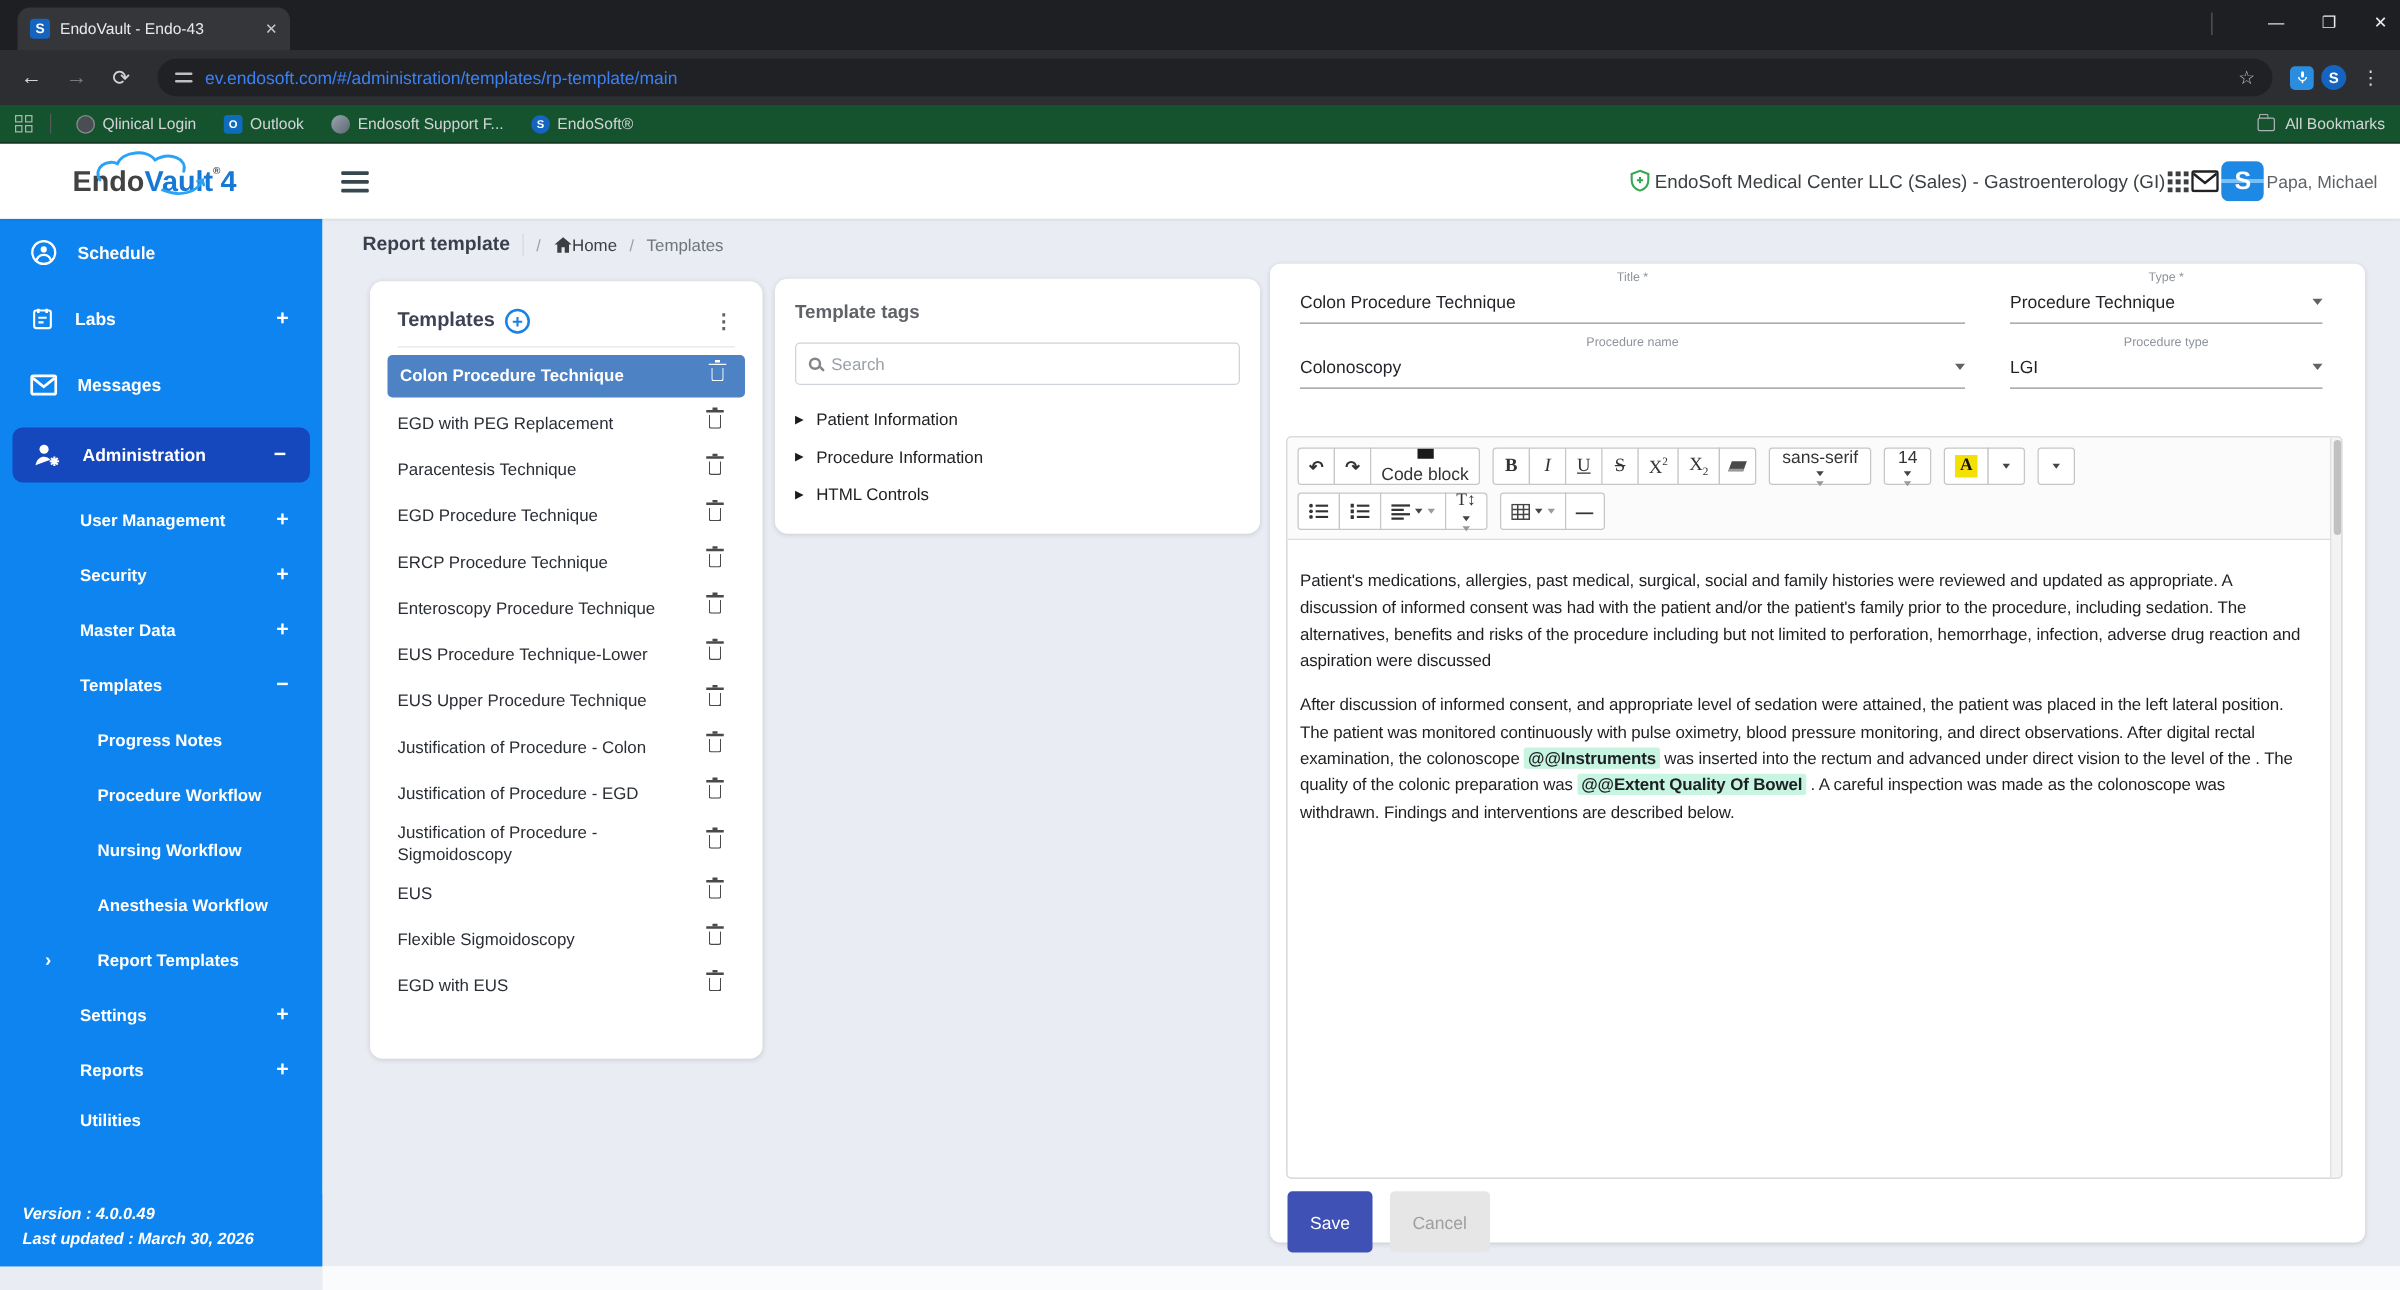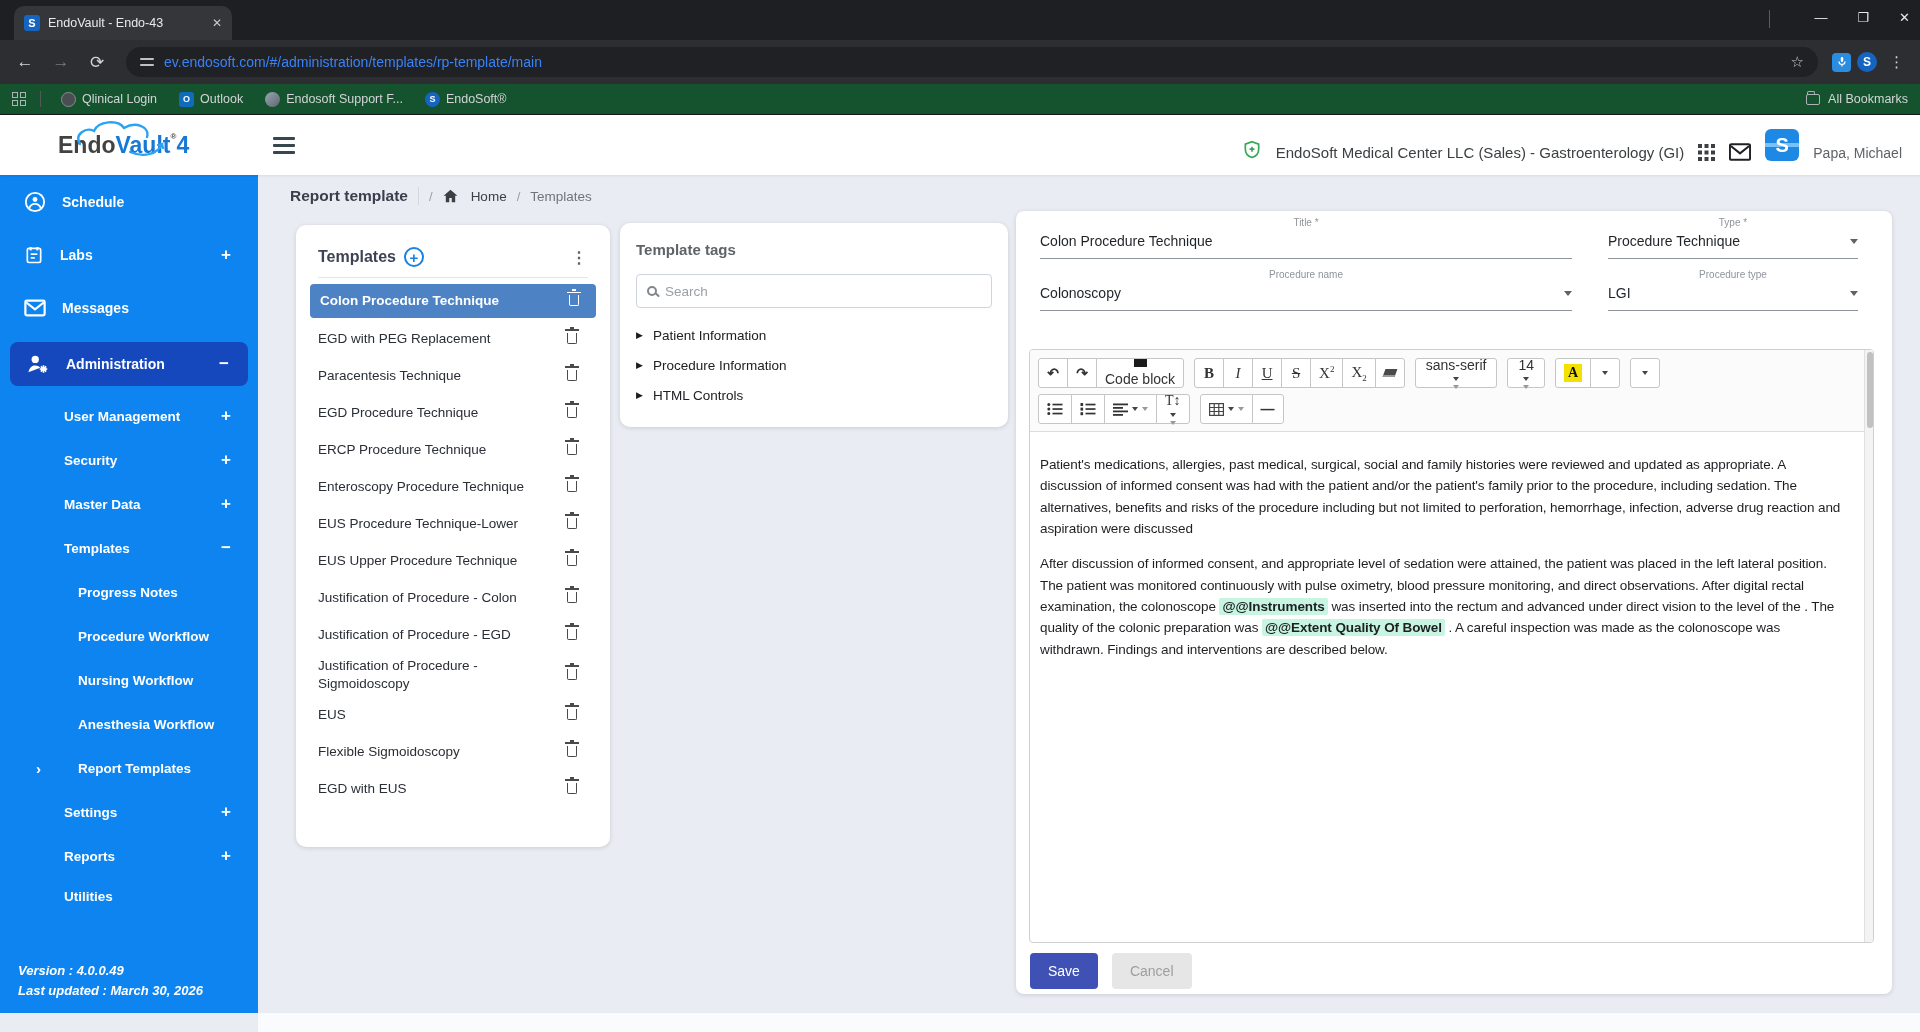--- a/index.html
+++ b/index.html
@@ -42,21 +42,21 @@
   .folder::before { content:""; position:absolute; top:-4px; left:0; width:6px; height:3px; border:1.5px solid #aeb1b5; border-bottom:none; border-radius:2px 2px 0 0; }
 
   
   .app-header { height:60px; background:#fff; display:flex; align-items:center; position:relative; box-shadow:0 1px 2px rgba(0,0,0,.08); z-index:5; }
   .logo { position:relative; width:215px; padding-left:58px; font-size:23px; font-weight:bold; white-space:nowrap; }
   .logo .p1 { color:#424242; } .logo .p2 { color:#1778d6; } .logo .p3 { color:#1778d6; }
   .logo .reg { font-size:8px; color:#424242; vertical-align:top; }
   .logo svg { position:absolute; left:72px; top:-12px; }
   .hamburger { width:22px; margin-left:58px; cursor:pointer; }
   .hamburger span { display:block; height:3px; background:#37474f; margin:4px 0; border-radius:1px; }
-  .hdr-right { position:absolute; right:18px; display:flex; align-items:flex-end; gap:14px; }
+  .hdr-right { position:absolute; right:18px; display:flex; align-items:center; gap:2px; }
   .org { color:#3c4043; font-size:15px; }
   .hdr-slogo { width:34px; height:32px; border-radius:6px; background:#1e88e5; color:#fff; font-weight:bold; font-size:20px; display:flex; align-items:center; justify-content:center;
     background-image:linear-gradient(#1e88e5 45%, #79c1f7 45%, #79c1f7 55%, #1e88e5 55%); }
   .user { color:#5f6368; font-size:14px; }
 
   
   .main { display:flex; height:857px; }
   .sidebar { width:258px; background:#0d84f0; color:#fff; height:838px; position:relative; flex-shrink:0; }
   .content { flex:1; position:relative; background:#e9ecf2; }
   .bottom-strip { position:absolute; left:0; right:0; bottom:0; height:19px; background:#fafbfc; }
@@ -70,21 +70,21 @@
   .s-sub .lbl { flex:1; }
   .s-sub2 { height:44px; display:flex; align-items:center; padding:0 24px 0 78px; font-size:13.5px; font-weight:600; cursor:pointer; position:relative; }
   .chev { position:absolute; left:36px; font-size:15px; font-weight:bold; }
   .version-block { position:absolute; left:0; right:0; bottom:0; padding:6px 18px 12px; background:#0d84f0; font-size:13px; font-style:italic; font-weight:bold; line-height:1.55; }
 
   
   .breadcrumb { position:absolute; left:32px; top:12px; display:flex; align-items:center; gap:10px; }
   .bc-title { font-size:15.5px; font-weight:bold; color:#3a3f4c; }
   .bc-bar { width:1px; height:18px; background:#d5d8dd; }
   .bc-sep { color:#9aa0a6; font-size:13px; }
-  .bc-home { display:flex; align-items:flex-start; gap:13px; color:#3c4043; font-size:13.5px; }
+  .bc-home { display:flex; align-items:flex-start; gap:0; color:#3c4043; font-size:13.5px; }
   .bc-sec { color:#70757c; font-size:13.5px; }
 
   .card { position:absolute; background:#fff; border-radius:10px; box-shadow:0 1px 4px rgba(60,64,67,.18); }
 
   
   .tpl-card { left:38px; top:50px; width:314px; height:622px; padding:14px 0 0; }
   .tpl-head { display:flex; align-items:center; padding:8px 22px 10px; }
   .tpl-head .t { font-size:16px; font-weight:bold; color:#3f4254; }
   .plus-circle { width:20px; height:20px; border:2px solid #1a82e2; border-radius:50%; color:#1a82e2; font-size:15px; font-weight:bold; display:flex; align-items:center; justify-content:center; margin-left:8px; line-height:1; }
   .tpl-kebab { margin-left:auto; color:#5f6368; font-size:16px; font-weight:bold; letter-spacing:1px; }
@@ -136,21 +136,21 @@
   .car.lt { border-top-color:#999; }
   .eraser { width:12px; height:8px; background:#4a4a4a; transform:skewX(-20deg); border-bottom:2px solid #9a9a9a; display:inline-block; }
   .ylw { background:#f5e003; padding:1px 4px; font-weight:bold; font-family:"Liberation Serif", serif; color:#111; }
   .ed-body { padding:22px 28px 0 10px; font-size:13.5px; color:#1d1f23; line-height:1.58; letter-spacing:-0.1px; height:491px; overflow:hidden; }
   .ed-body p { margin-bottom:14px; }
   .tag-chip { background:#c7f5e1; font-weight:bold; padding:1px 3px; border-radius:2px; }
   .ed-scroll { position:absolute; right:0; top:0; bottom:0; width:9px; background:#f3f3f3; border-left:1px solid #e0e0e0; }
   .ed-thumb { position:absolute; top:2px; left:1.5px; width:6px; height:76px; background:#c1c1c1; border-radius:3px; }
 
   .btn-row { position:absolute; left:14px; top:742px; display:flex; gap:14px; }
-  .btn { height:36px; padding:0 18px; border-radius:4px; border:none; font-size:14px; font-family:inherit; cursor:pointer; }
+  .btn { height:49px; padding:0 18px; border-radius:4px; border:none; font-size:14px; font-family:inherit; cursor:pointer; }
   .btn.save { background:#3f51b5; color:#fff; }
   .btn.cancel { background:#e6e6e6; color:#9e9e9e; }
 
   svg { display:block; }
 </style>
 </head>
 <body>
 
 <div class="tabstrip">
   <div class="tab">

